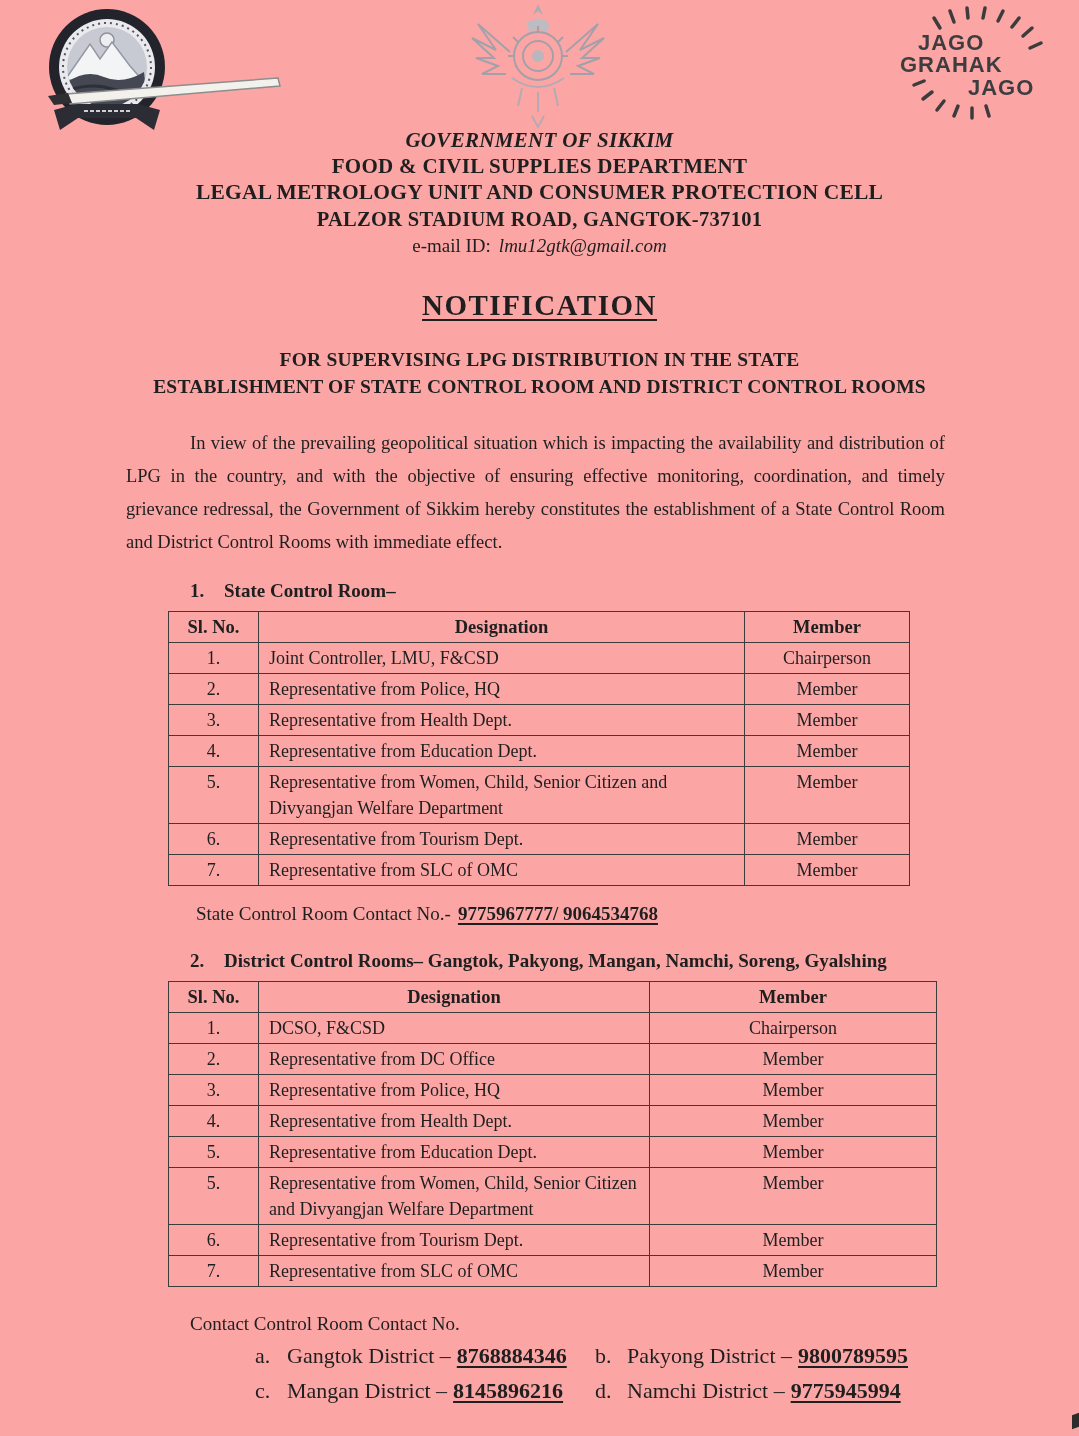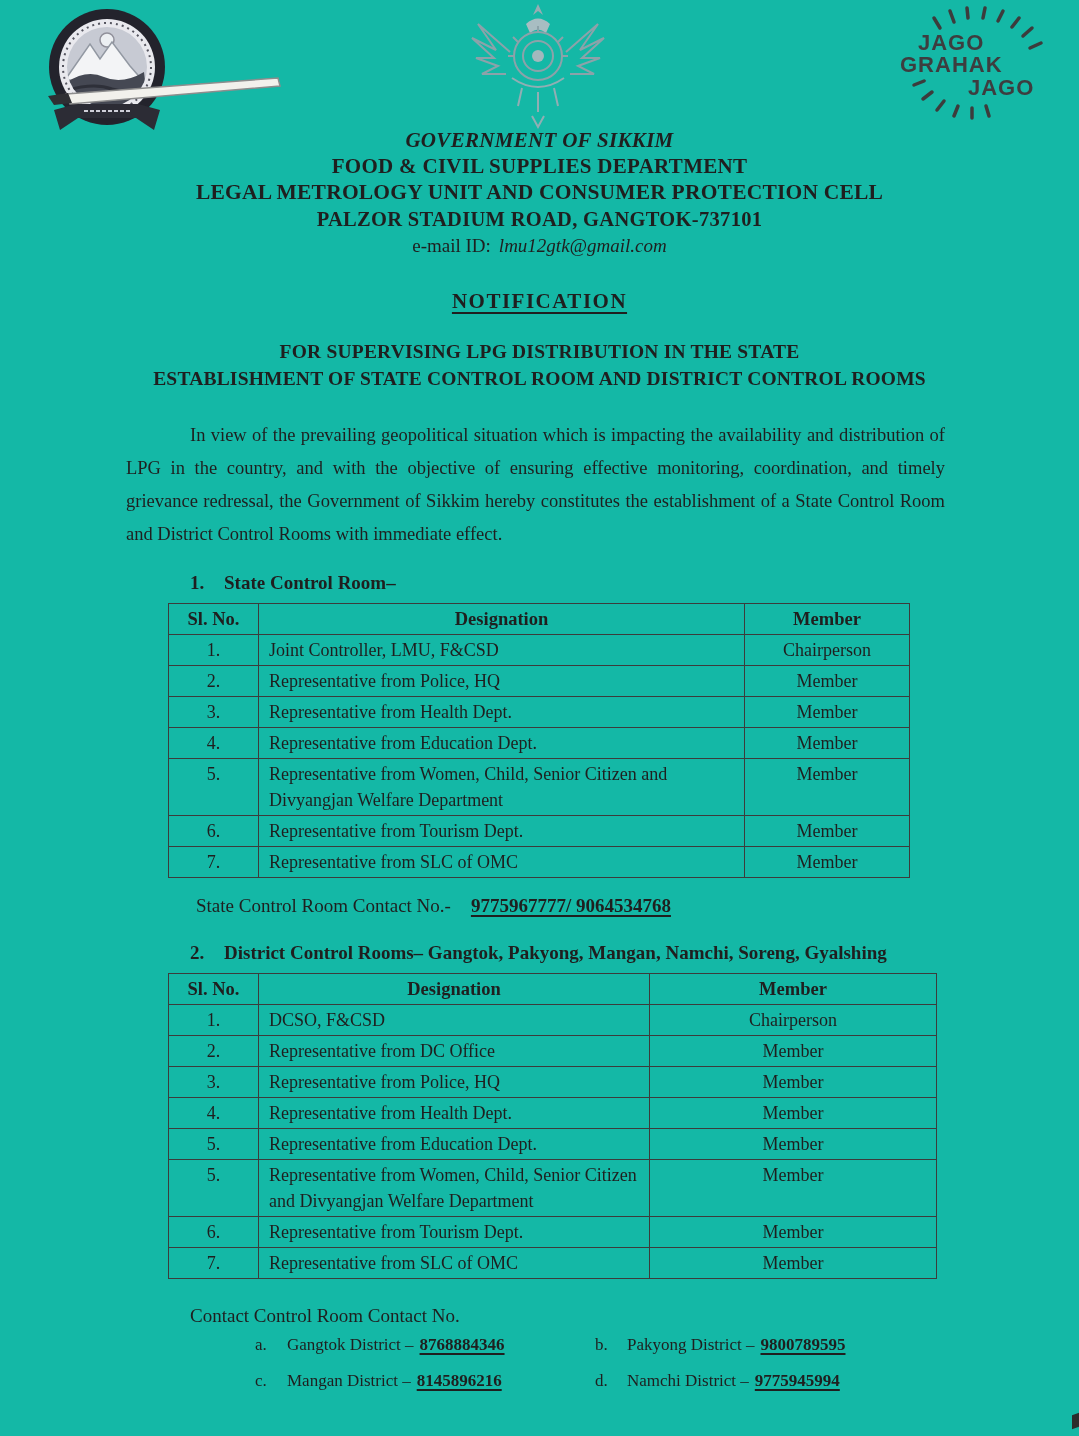--- a/index.html
+++ b/index.html
@@ -3,21 +3,21 @@
 <meta charset="utf-8">
 <style>
   * { margin: 0; padding: 0; box-sizing: border-box; }
   html, body { background: #ffffff; }
   body { font-family: "Liberation Serif", "DejaVu Serif", serif; color: #1f1f1f; }
 
   .page {
     position: relative;
     width: 1079px;
     height: 1436px;
-    background: #14b8a6;
+    background: #fca5a5;
     overflow: hidden;
   }
 
   
   .doc-header { position: relative; height: 262px; }
 
   .logo-left  { position: absolute; left: 32px;  top: 4px; }
   .logo-center{ position: absolute; left: 448px; top: 0; }
   .logo-right { position: absolute; left: 888px; top: 6px; }
 
@@ -38,21 +38,21 @@
   .org-l3 { font-size: 21.5px; font-weight: bold; line-height: 27px; letter-spacing: .2px; }
   .org-l4 { font-size: 20.5px; font-weight: bold; line-height: 26px; letter-spacing: .3px; }
   .email-line { font-size: 19px; line-height: 26px; margin-top: 1px; }
   .email-line .email-value { font-style: italic; margin-left: 8px; }
 
   
   .ref-row { display: flex; justify-content: space-between;
              margin: 22px 139px 0 137px; font-size: 19.5px; font-weight: bold; }
 
   
-  .notification-heading { margin-top: 27px; text-align: center; font-size: 21px;
+  .notification-heading { margin-top: 27px; text-align: center; font-size: 29px;
     font-weight: bold; letter-spacing: 1.5px; text-decoration: underline;
     text-decoration-thickness: 2px; text-underline-offset: 4px; }
 
   .subject { margin-top: 24px; text-align: center; font-weight: bold;
              font-size: 19.5px; line-height: 27px; letter-spacing: .2px; }
 
   
   .body-par { margin: 27px 134px 0 126px; font-size: 18.5px; line-height: 33px;
               text-align: justify; text-indent: 64px; }
 
@@ -76,25 +76,25 @@
   .t1 .w-mem { width: 165px; }
   .t2 { width: 768px; }
   .t2 .w-sl  { width: 90px; }
   .t2 .w-des { width: 391px; }
   .t2 .w-mem { width: 287px; }
 
   
   .contact1 { margin: 17px 0 0 196px; font-size: 19px; }
   .bold-underline { font-weight: bold; text-decoration: underline;
     text-decoration-thickness: 2px; text-underline-offset: 3px; }
-  .contact1 .bold-underline { margin-left: 20px; }
+  .contact1 .bold-underline { margin-left: 7px; }
 
   .contact2-label { margin: 26px 0 0 190px; font-size: 19px; }
   .contact-grid { margin: 8px 0 0 255px; display: grid;
-    grid-template-columns: 340px 390px; row-gap: 16px; font-size: 17px; }
+    grid-template-columns: 340px 390px; row-gap: 9px; font-size: 22px; }
   .contact-item .ckey { display: inline-block; min-width: 32px; }
   .contact-item .bold-underline { margin-left: 6px; }
 
   .corner-artifact { position: absolute; right: 0; bottom: 8px; width: 7px; height: 14px;
     background: #2c2c2c; transform: skewY(-20deg); }
 </style>
 </head>
 <body>
 
 <div class="page">

